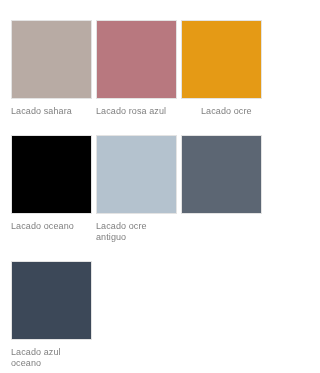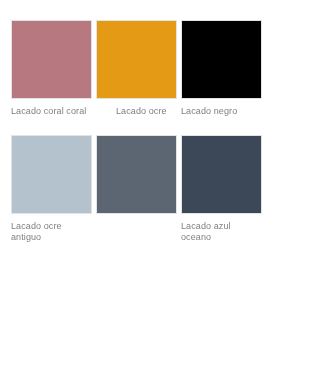--- a/index.html
+++ b/index.html
@@ -55,34 +55,38 @@
     font-family: "Liberation Sans", sans-serif;
     word-wrap: break-word;
     max-width: 78px;
   }
 </style>
 </head>
 <body style="background-color: rgb(255, 255, 255);">
 
 <div id="swatch-grid">
 
+  <div class="swatch-cell row-gap">
+    <div class="swatch-chip" style="background-color: rgb(184, 171, 164); border-color: rgb(227, 227, 227);"></div>
+    <div class="swatch-label" style="color: rgb(128, 128, 128);">Lacado sahara</div>
+  </div>
 
   <div class="swatch-cell row-gap">
     <div class="swatch-chip" style="background-color: rgb(184, 120, 127); border-color: rgb(227, 227, 227);"></div>
-    <div class="swatch-label" style="color: rgb(128, 128, 128);">Lacado coral coral</div>
+    <div class="swatch-label" style="color: rgb(128, 128, 128);">Lacado rosa azul</div>
   </div>
 
   <div class="swatch-cell row-gap">
     <div class="swatch-chip" style="background-color: rgb(229, 154, 21); border-color: rgb(227, 227, 227);"></div>
     <div class="swatch-label" style="color: rgb(128, 128, 128); padding-left: 20px;">Lacado ocre</div>
   </div>
 
   <div class="swatch-cell row-gap">
     <div class="swatch-chip" style="background-color: rgb(0, 0, 0); border-color: rgb(227, 227, 227);"></div>
-    <div class="swatch-label" style="color: rgb(128, 128, 128);">Lacado negro</div>
+    <div class="swatch-label" style="color: rgb(128, 128, 128);">Lacado oceano</div>
   </div>
 
   <div class="swatch-cell row-gap">
     <div class="swatch-chip" style="background-color: rgb(180, 194, 206); border-color: rgb(227, 227, 227);"></div>
     <div class="swatch-label" style="color: rgb(128, 128, 128);">Lacado ocre antiguo</div>
   </div>
 
   <div class="swatch-cell row-gap">
     <div class="swatch-chip" style="background-color: rgb(92, 102, 115); border-color: rgb(227, 227, 227);"></div>
   </div>

